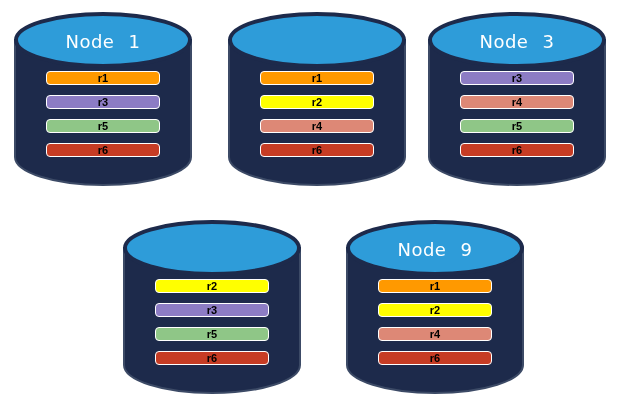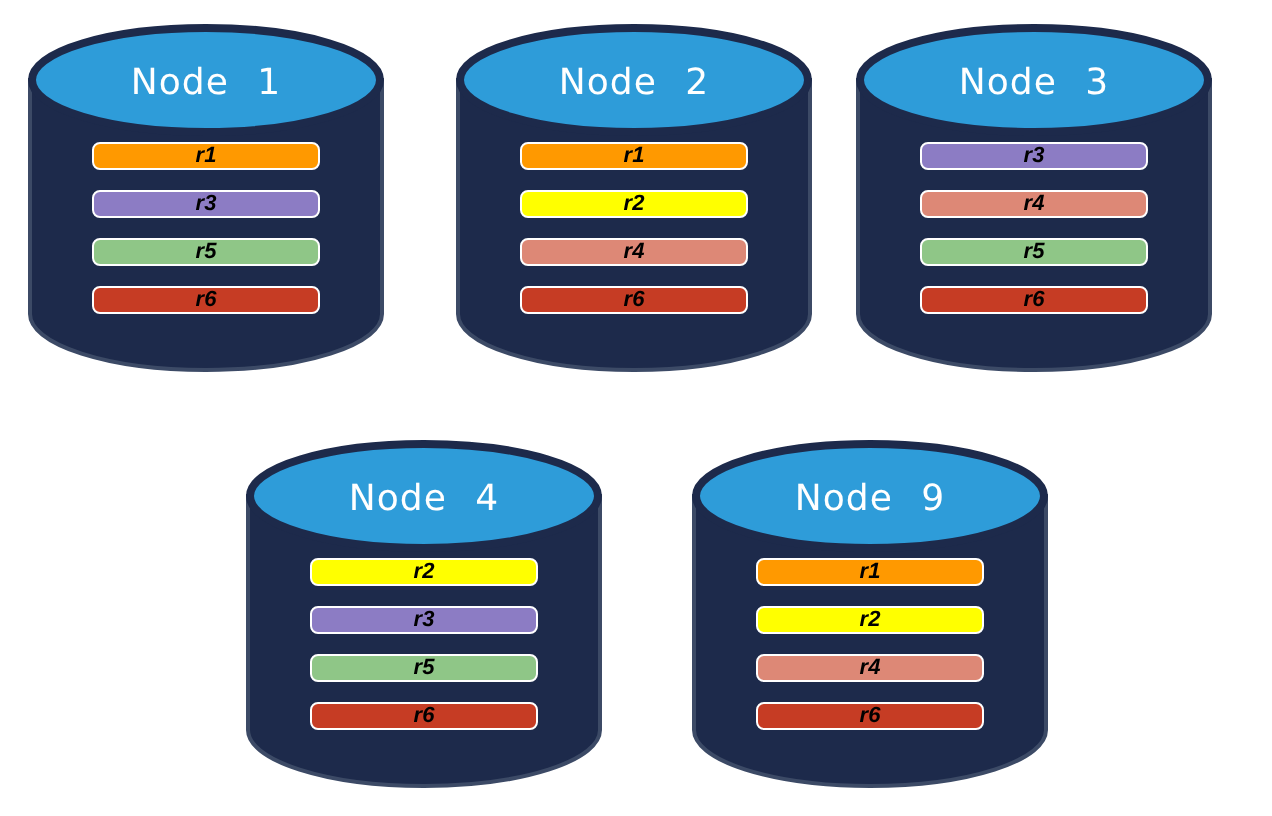--- a/index.html
+++ b/index.html
@@ -53,21 +53,20 @@
     width: 114px;
   }
   .partition-bar {
     box-sizing: border-box;
     width: 114px;
     height: 14px;
     margin-bottom: 10px;
     border-radius: 4px;
     border: 1px solid var(--bar-border, #FFFFFF);
     text-align: center;
-    font-style: italic;
   }
   .partition-label {
     display: block;
     line-height: 12px;
     font-size: 11px;
     font-weight: bold;
     color: var(--bar-text, #000000);
     font-family: "Liberation Sans", sans-serif;
   }
 </style>
@@ -95,21 +94,20 @@
         <div class="partition-bar" style="background: rgb(198, 60, 36);">
         <span class="partition-label">r6</span>
       </div>
       </div>
   </div>
     <div class="node node-2">
     <svg class="cyl-svg" viewBox="0 0 182 178" aria-hidden="true">
       <path class="cyl-body" d="M3,29 L3,146 A88,28 0 0 0 179,146 L179,29 Z" fill="#1D2A4B" stroke="#3C4A66" stroke-width="2"></path>
       <ellipse class="cyl-top" cx="91" cy="29" rx="87" ry="26" fill="#2E9CD9" stroke="#1D2A4B" stroke-width="4"></ellipse>
     </svg>
-    <div class="node-title">Node 2</div>
     <div class="partition-list">
 
     <div class="partition-bar" style="background: rgb(255, 153, 0);">
         <span class="partition-label">r1</span>
       </div>
         <div class="partition-bar" style="background: rgb(255, 255, 0);">
         <span class="partition-label">r2</span>
       </div>
         <div class="partition-bar" style="background: rgb(221, 136, 118);">
         <span class="partition-label">r4</span>
@@ -139,21 +137,20 @@
         <div class="partition-bar" style="background: rgb(198, 60, 36);">
         <span class="partition-label">r6</span>
       </div>
       </div>
   </div>
     <div class="node node-4">
     <svg class="cyl-svg" viewBox="0 0 182 178" aria-hidden="true">
       <path class="cyl-body" d="M3,29 L3,146 A88,28 0 0 0 179,146 L179,29 Z" fill="#1D2A4B" stroke="#3C4A66" stroke-width="2"></path>
       <ellipse class="cyl-top" cx="91" cy="29" rx="87" ry="26" fill="#2E9CD9" stroke="#1D2A4B" stroke-width="4"></ellipse>
     </svg>
-    <div class="node-title">Node 4</div>
     <div class="partition-list">
 
     <div class="partition-bar" style="background: rgb(255, 255, 0);">
         <span class="partition-label">r2</span>
       </div>
         <div class="partition-bar" style="background: rgb(140, 124, 196);">
         <span class="partition-label">r3</span>
       </div>
         <div class="partition-bar" style="background: rgb(143, 198, 135);">
         <span class="partition-label">r5</span>

